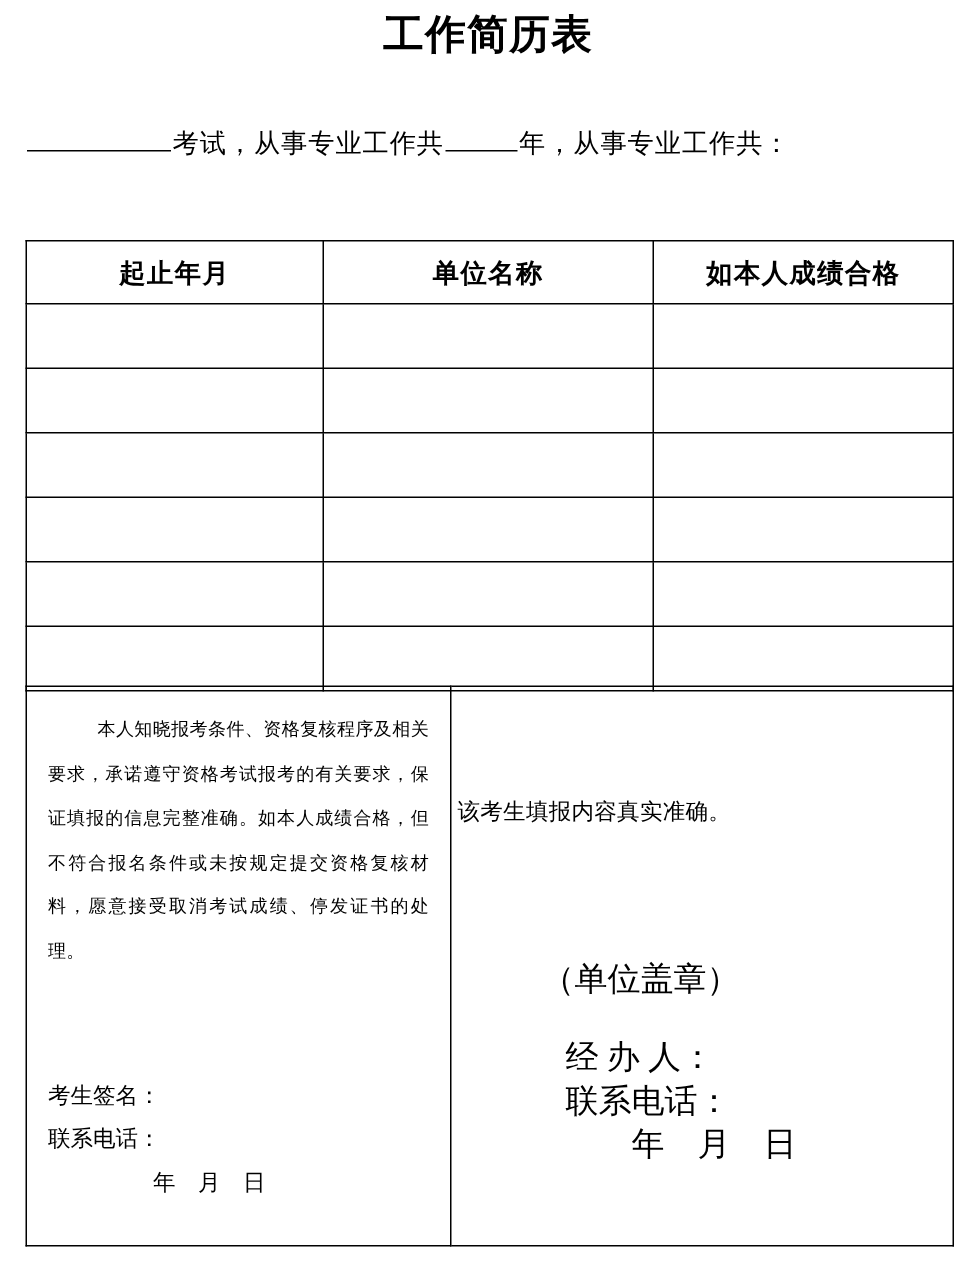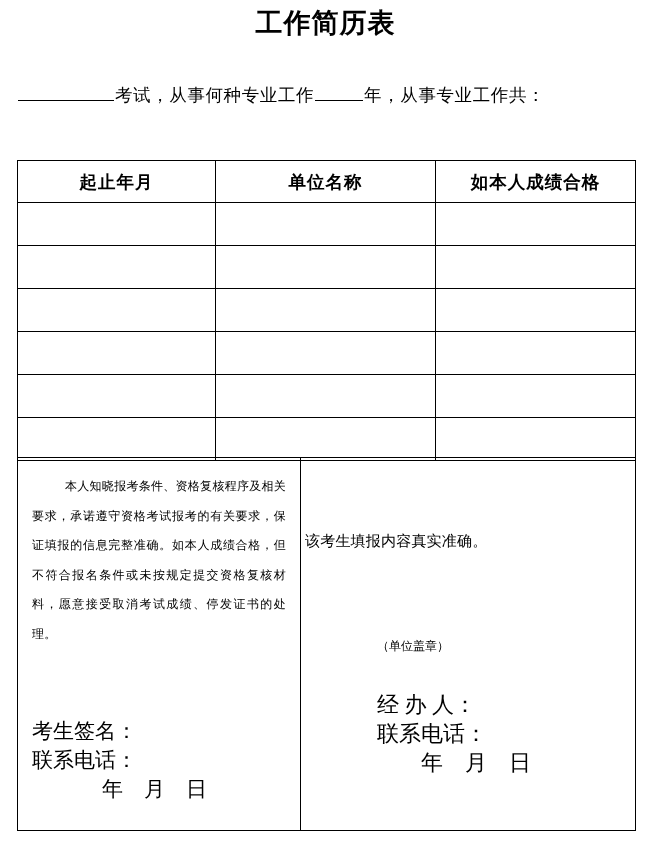--- a/index.html
+++ b/index.html
@@ -114,21 +114,21 @@
     font-size: 12px;
     line-height: 29.5px;
     text-indent: 33px;
     text-align: justify;
     letter-spacing: 0.2px;
   }
   .sign-block {
     position: absolute;
     left: 14px;
     bottom: 26px;
-    font-size: 21px;
+    font-size: 15px;
     line-height: 29px;
   }
   .sign-date {
     padding-left: 70px;
     white-space: pre;
   }
 
   .decl-right-inner {
     position: relative;
     height: 372px;
@@ -136,44 +136,44 @@
   }
   .right-statement {
     position: absolute;
     left: 4px;
     top: 74px;
     font-size: 15px;
     letter-spacing: 0.2px;
   }
   .right-seal {
     position: absolute;
-    left: 76px;
+    left: 60px;
     top: 180px;
-    font-size: 12px;
+    font-size: 22px;
   }
   .right-officer {
     position: absolute;
     left: 76px;
     top: 232px;
     font-size: 22px;
     line-height: 29px;
   }
   .right-date {
     padding-left: 44px;
     white-space: pre;
   }
 </style>
 </head>
 <body>
 
 <div class="doc-title">工作简历表</div>
 
 <div class="intro">
   <span class="intro-line l2">
-    <span class="blank w-exam"></span><span>考试，从事何种专业工作</span><span class="blank w-years"></span><span>年，从事专业工作共：</span>
+    <span class="blank w-exam"></span><span>考试，从事专业工作共</span><span class="blank w-years"></span><span>年，从事专业工作共：</span>
   </span>
 </div>
 
 <table class="form-table">
   <colgroup>
     <col class="col-a">
       <col class="col-b">
       <col class="col-c">
   </colgroup>
   <thead>

